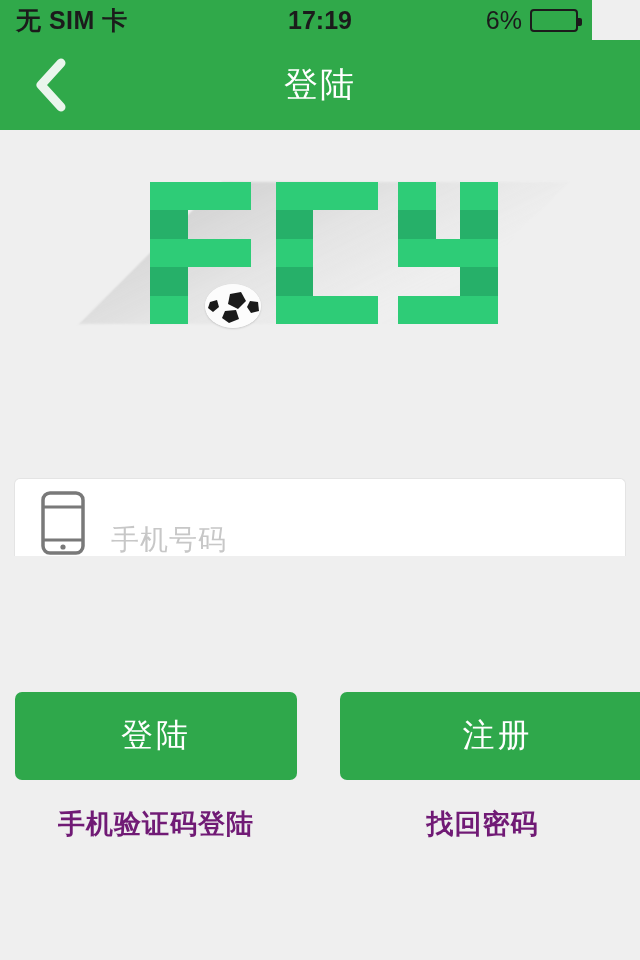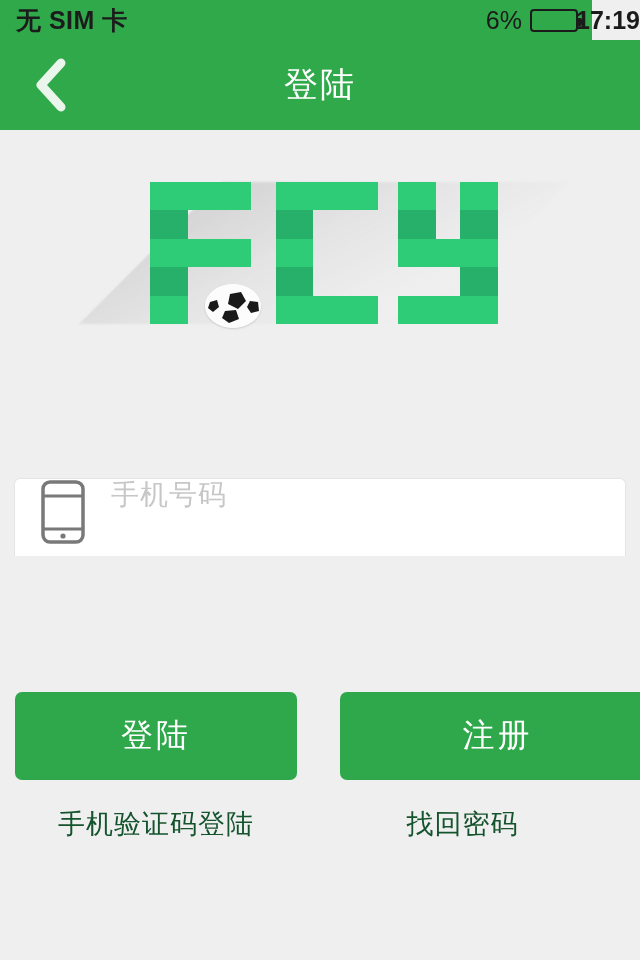--- a/index.html
+++ b/index.html
@@ -24,21 +24,21 @@
     color:#1b1b1b;
   }
   .sb-left {
     position:absolute; left:16px;
     font-size:25px; font-weight:bold;
     letter-spacing:0.5px;
     white-space:nowrap;
   }
   .sb-center {
     position:absolute; left:0; width:640px;
-    text-align:right;
+    text-align:center;
     font-size:25px; font-weight:bold;
   }
   .sb-right {
     position:absolute; right:14px;
     display:flex; align-items:center; gap:8px;
   }
   .sb-pct { font-size:25px; font-weight:500; }
   .battery {
     position:relative;
     width:48px; height:23px;
@@ -122,21 +122,21 @@
   .ball svg { display:block; }
 
   
   .field {
     position:absolute;
     left:14px;
     width:612px; height:78px;
     background:#ffffff;
     border:1px solid #e4e4e4;
     border-radius:6px;
-    display:flex; align-items:flex-start;
+    display:flex; align-items:flex-end;
   }
   .field.top { top:478px; border-bottom:none; border-radius:6px 6px 0 0; }
   .field.bot { top:568px; }
   .field-icon {
     width:96px;
     display:flex; align-items:center; justify-content:center;
     flex:0 0 96px;
   }
   .field-input {
     flex:1;
@@ -165,28 +165,29 @@
     cursor:pointer;
   }
   .btn.login { left:15px; width:282px; }
   .btn.register { left:340px; width:315px; }
 
   .link {
     position:absolute;
     top:802px;
     height:44px;
     display:flex; align-items:center; justify-content:center;
-    color:#14532d;
+    color:#701a75;
     font-size:27px;
     letter-spacing:1px;
     cursor:pointer;
     text-decoration:none;
+    font-weight:bold;
   }
   .link.sms { left:15px; width:282px; }
-  .link.forgot { left:320px; width:285px; }
+  .link.forgot { left:340px; width:285px; }
 </style>
 </head>
 <body>
 
 <div id="app">
 
   <div class="statusbar">
     <div class="sb-left">无 SIM 卡</div>
     <div class="sb-center">17:19</div>
     <div class="sb-right">

